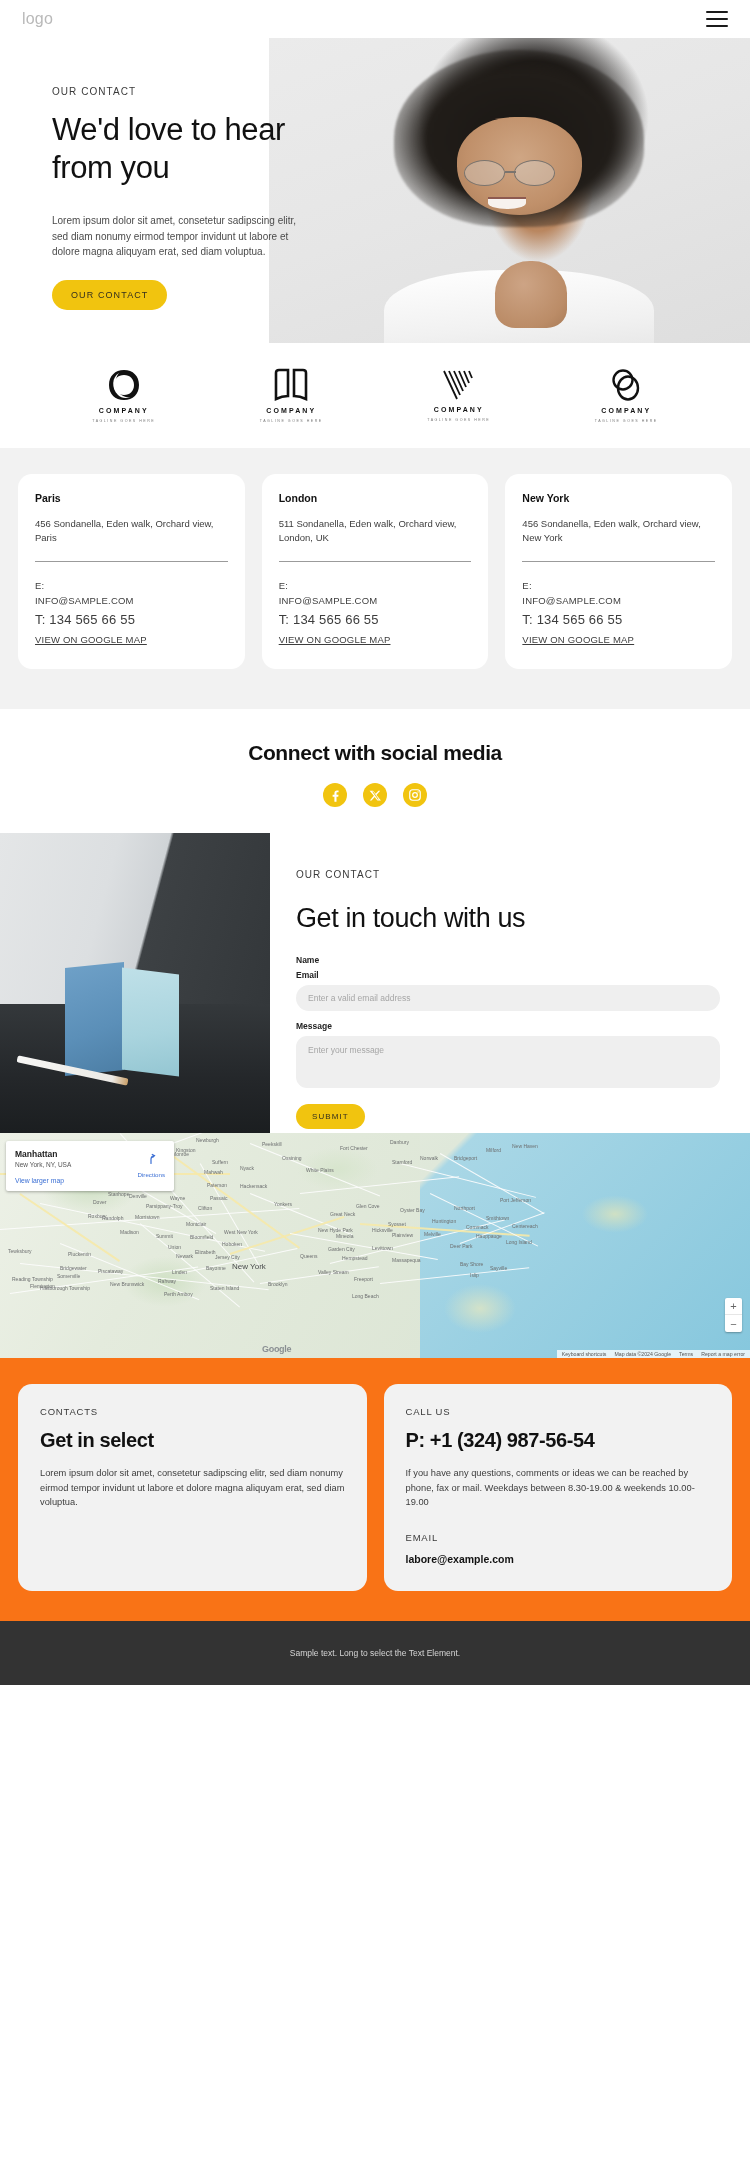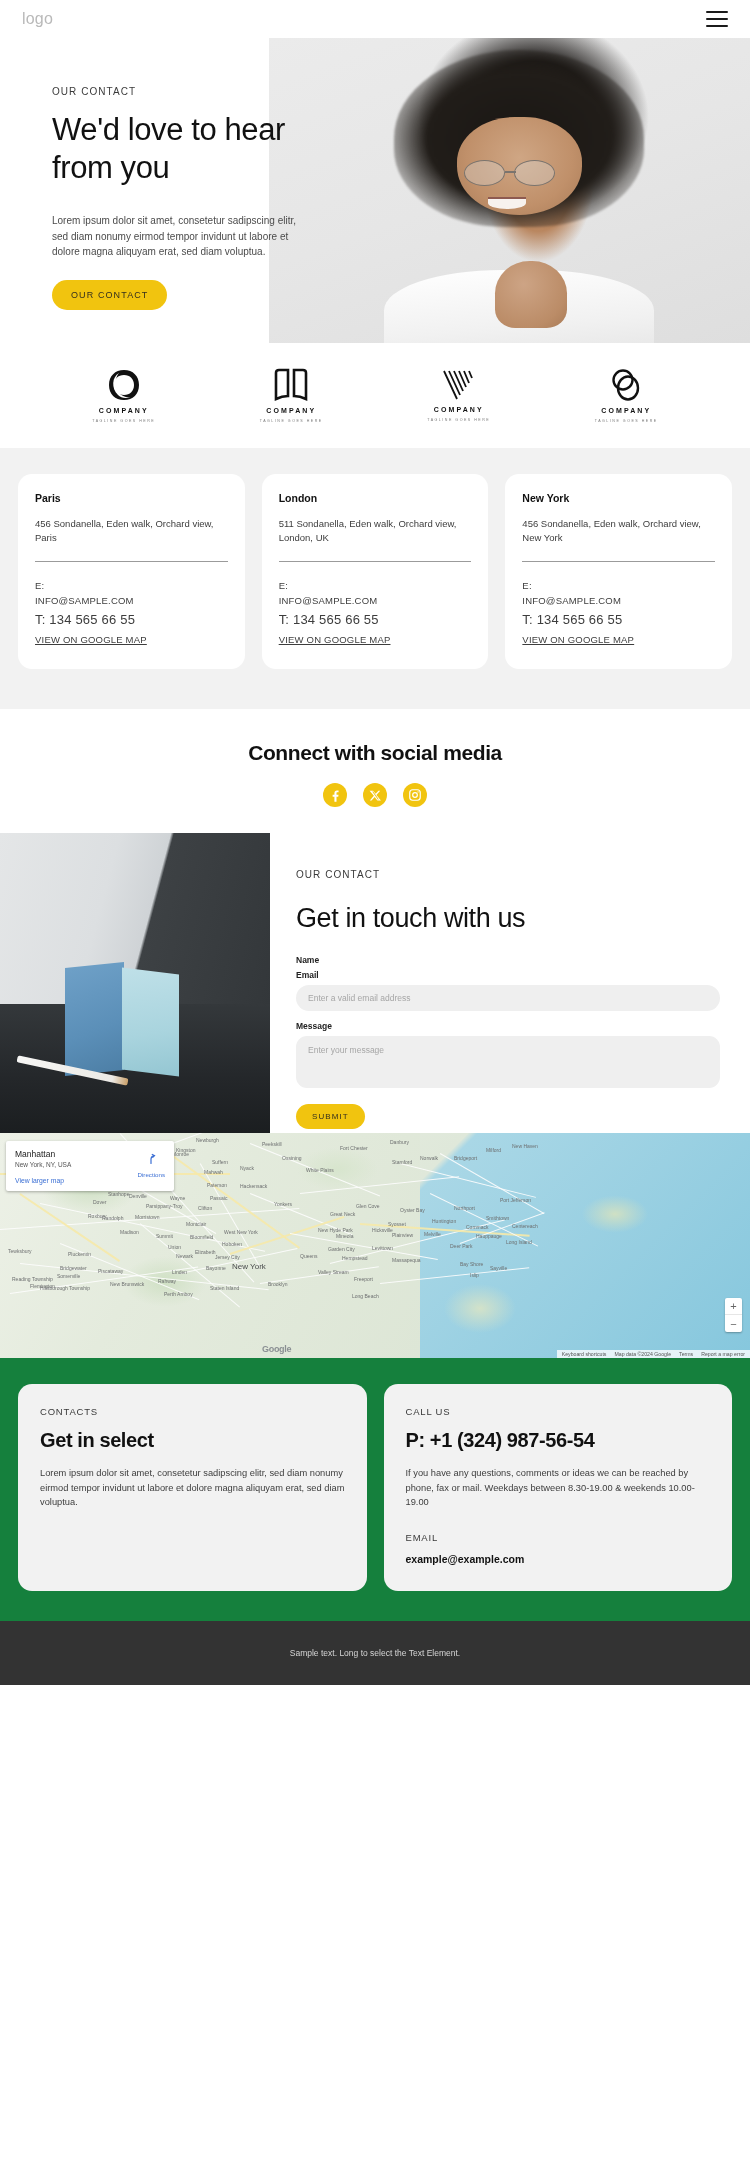--- a/index.html
+++ b/index.html
@@ -127,38 +127,38 @@
       radial-gradient(ellipse 60px 36px at 22% 66%, #cfe0c4 0%, rgba(207,224,196,0) 70%),
       radial-gradient(ellipse 56px 30px at 45% 16%, #d7e5cd 0%, rgba(215,229,205,0) 72%),
       radial-gradient(ellipse 50px 34px at 64% 78%, #d3e2c9 0%, rgba(211,226,201,0) 72%),
       radial-gradient(ellipse 46px 26px at 82% 36%, #cfe0c4 0%, rgba(207,224,196,0) 72%); }
   .road { position:absolute; background:#fdfdfd; opacity:.9; height:1.4px; transform-origin:left center; }
   .road.y { background:#f6e9a8; height:2px; }
   .map-label { position:absolute; font-size:5px; color:#6d6f70; font-family:"Liberation Sans", sans-serif; }
   .map-label.big { font-size:8px; color:#4a4c4d; }
   .map-card { position:absolute; left:6px; top:8px; width:168px; background:#fff;
     border-radius:2px; box-shadow:0 1px 3px rgba(0,0,0,.3); padding:8px 9px 7px; }
-  .mc-title { font-size:8.5px; font-weight:400; color:#222; }
+  .mc-title { font-size:8.5px; font-weight:700; color:#222; }
   .mc-sub { font-size:6.5px; color:#555; margin-top:2px; }
   .mc-larger { font-size:6.8px; color:#3b6fd4; margin-top:9px; cursor:pointer; }
   .mc-dir { position:absolute; right:9px; top:10px; text-align:center; cursor:pointer; }
   .mc-dir-label { font-size:6.2px; color:#3b6fd4; margin-top:2px; }
   .map-zoom { position:absolute; right:8px; bottom:26px; width:17px; background:#fff;
     border-radius:2px; box-shadow:0 1px 2px rgba(0,0,0,.3); }
   .mz { height:17px; display:flex; align-items:center; justify-content:center;
     font-size:11px; color:#666; cursor:pointer; }
   .mz:first-child { border-bottom:1px solid #e6e6e6; }
   .map-attr { position:absolute; right:0; bottom:0; display:flex; gap:8px;
     background:rgba(255,255,255,.78); padding:1px 5px; font-size:5.2px; color:#555; }
   .map-attr span { cursor:pointer; }
   .gmark { position:absolute; left:262px; bottom:4px; font-size:9px; font-weight:700;
     letter-spacing:-.3px; color:#8a8f93; }
 
   
-  .bottom { background:#15803d; padding:26px 18px 30px; }
+  .bottom { background:#f97316; padding:26px 18px 30px; }
   .bottom-row { display:flex; gap:17px; align-items:stretch; }
   .bcard { flex:1; background:#f2f2f2; border-radius:14px; padding:22px 22px 26px; }
   .bcard-eyebrow { font-size:9.5px; letter-spacing:.8px; color:#3a3a3a; text-transform:uppercase; }
   .bcard-title { font-size:20px; font-weight:700; letter-spacing:-.4px; margin-top:12px; color:#111; }
   .bcard-p { margin-top:14px; font-size:9.3px; line-height:14.5px; color:#3d3d3d; }
   .bcard-email-label { margin-top:22px; font-size:9.5px; letter-spacing:.8px; color:#3a3a3a; text-transform:uppercase; }
   .bcard-email { margin-top:10px; font-size:10.5px; font-weight:700; color:#111; }
 
   
   .footer { height:64px; background:#333333; display:flex; align-items:center; justify-content:center; }
@@ -490,21 +490,21 @@
       <div class="bcard-eyebrow">CONTACTS</div>
       <div class="bcard-title">Get in select</div>
       <div class="bcard-p">Lorem ipsum dolor sit amet, consetetur sadipscing elitr, sed diam nonumy eirmod tempor invidunt ut labore et dolore magna aliquyam erat, sed diam voluptua.</div>
     </div>
 
     <div class="bcard">
       <div class="bcard-eyebrow">CALL US</div>
       <div class="bcard-title">P: +1 (324) 987-56-54</div>
       <div class="bcard-p">If you have any questions, comments or ideas we can be reached by phone, fax or mail. Weekdays between 8.30-19.00 &amp; weekends 10.00-19.00</div>
       <div class="bcard-email-label">EMAIL</div>
-      <div class="bcard-email">example@example.com</div>
+      <div class="bcard-email">labore@example.com</div>
     </div>
 
   </div>
 </div>
 
 <div class="footer">
   <div class="footer-text">Sample text. Long to select the Text Element.</div>
 </div>
 
 </body></html>

